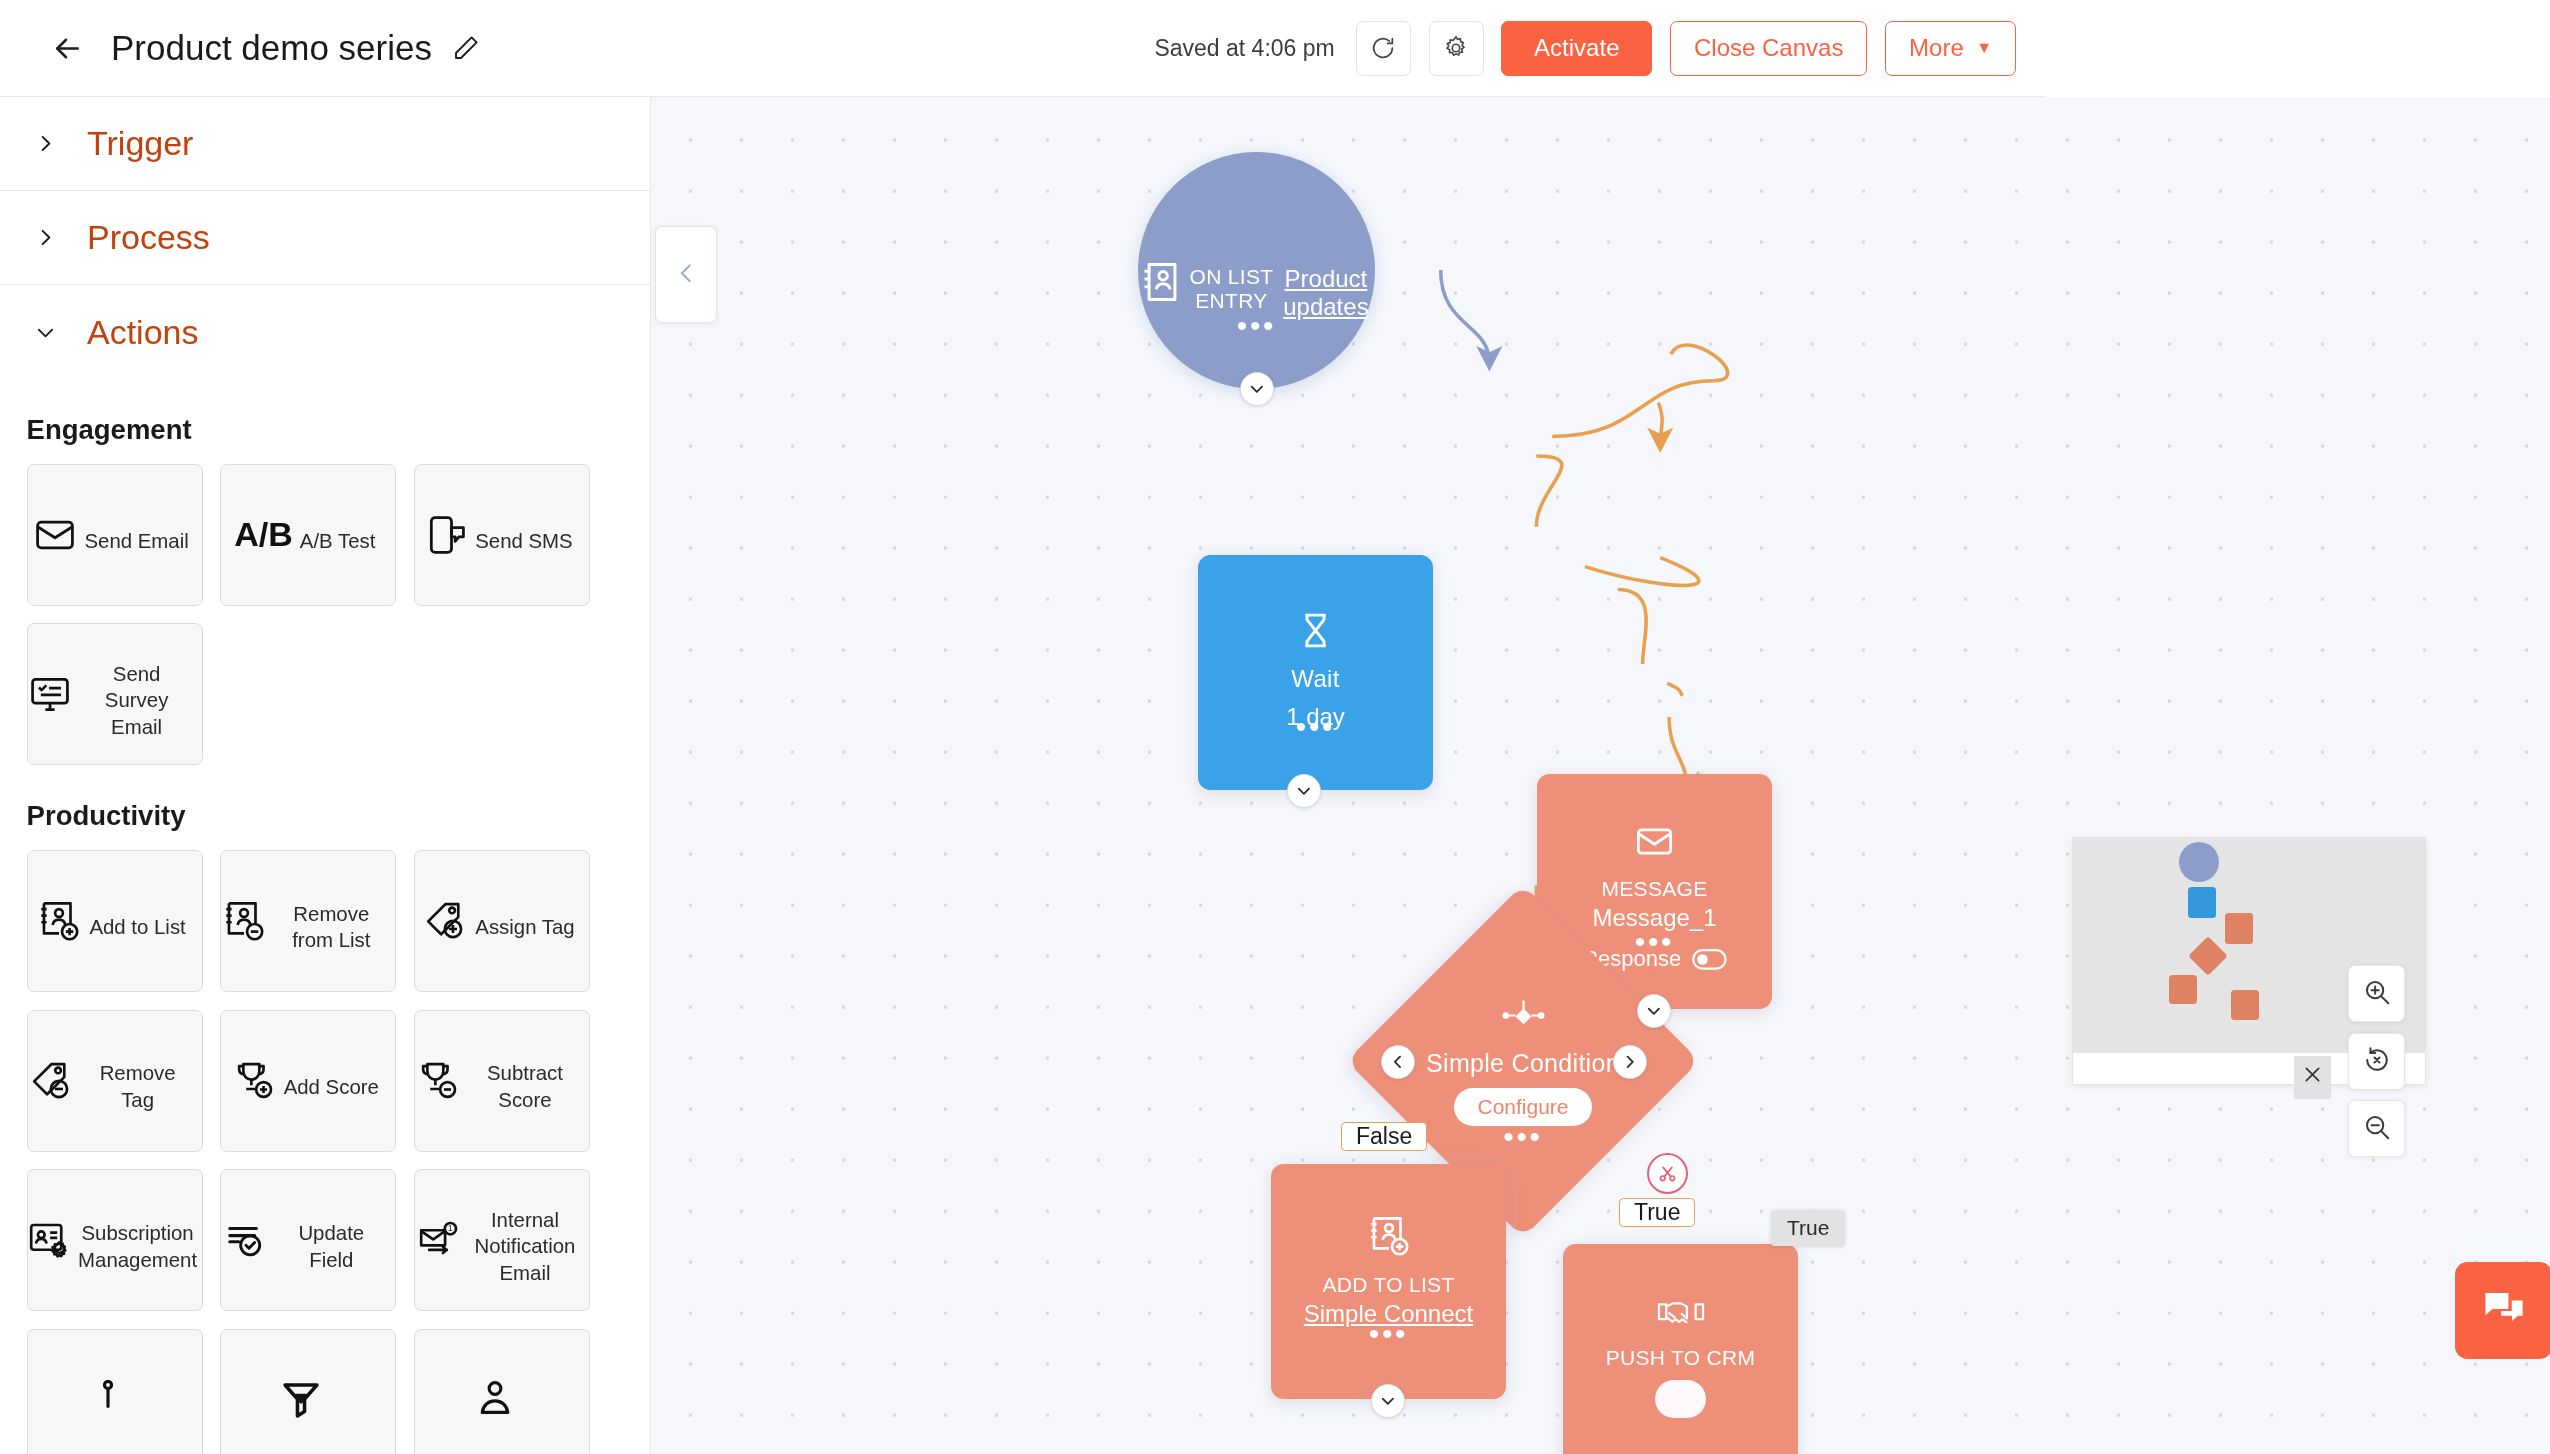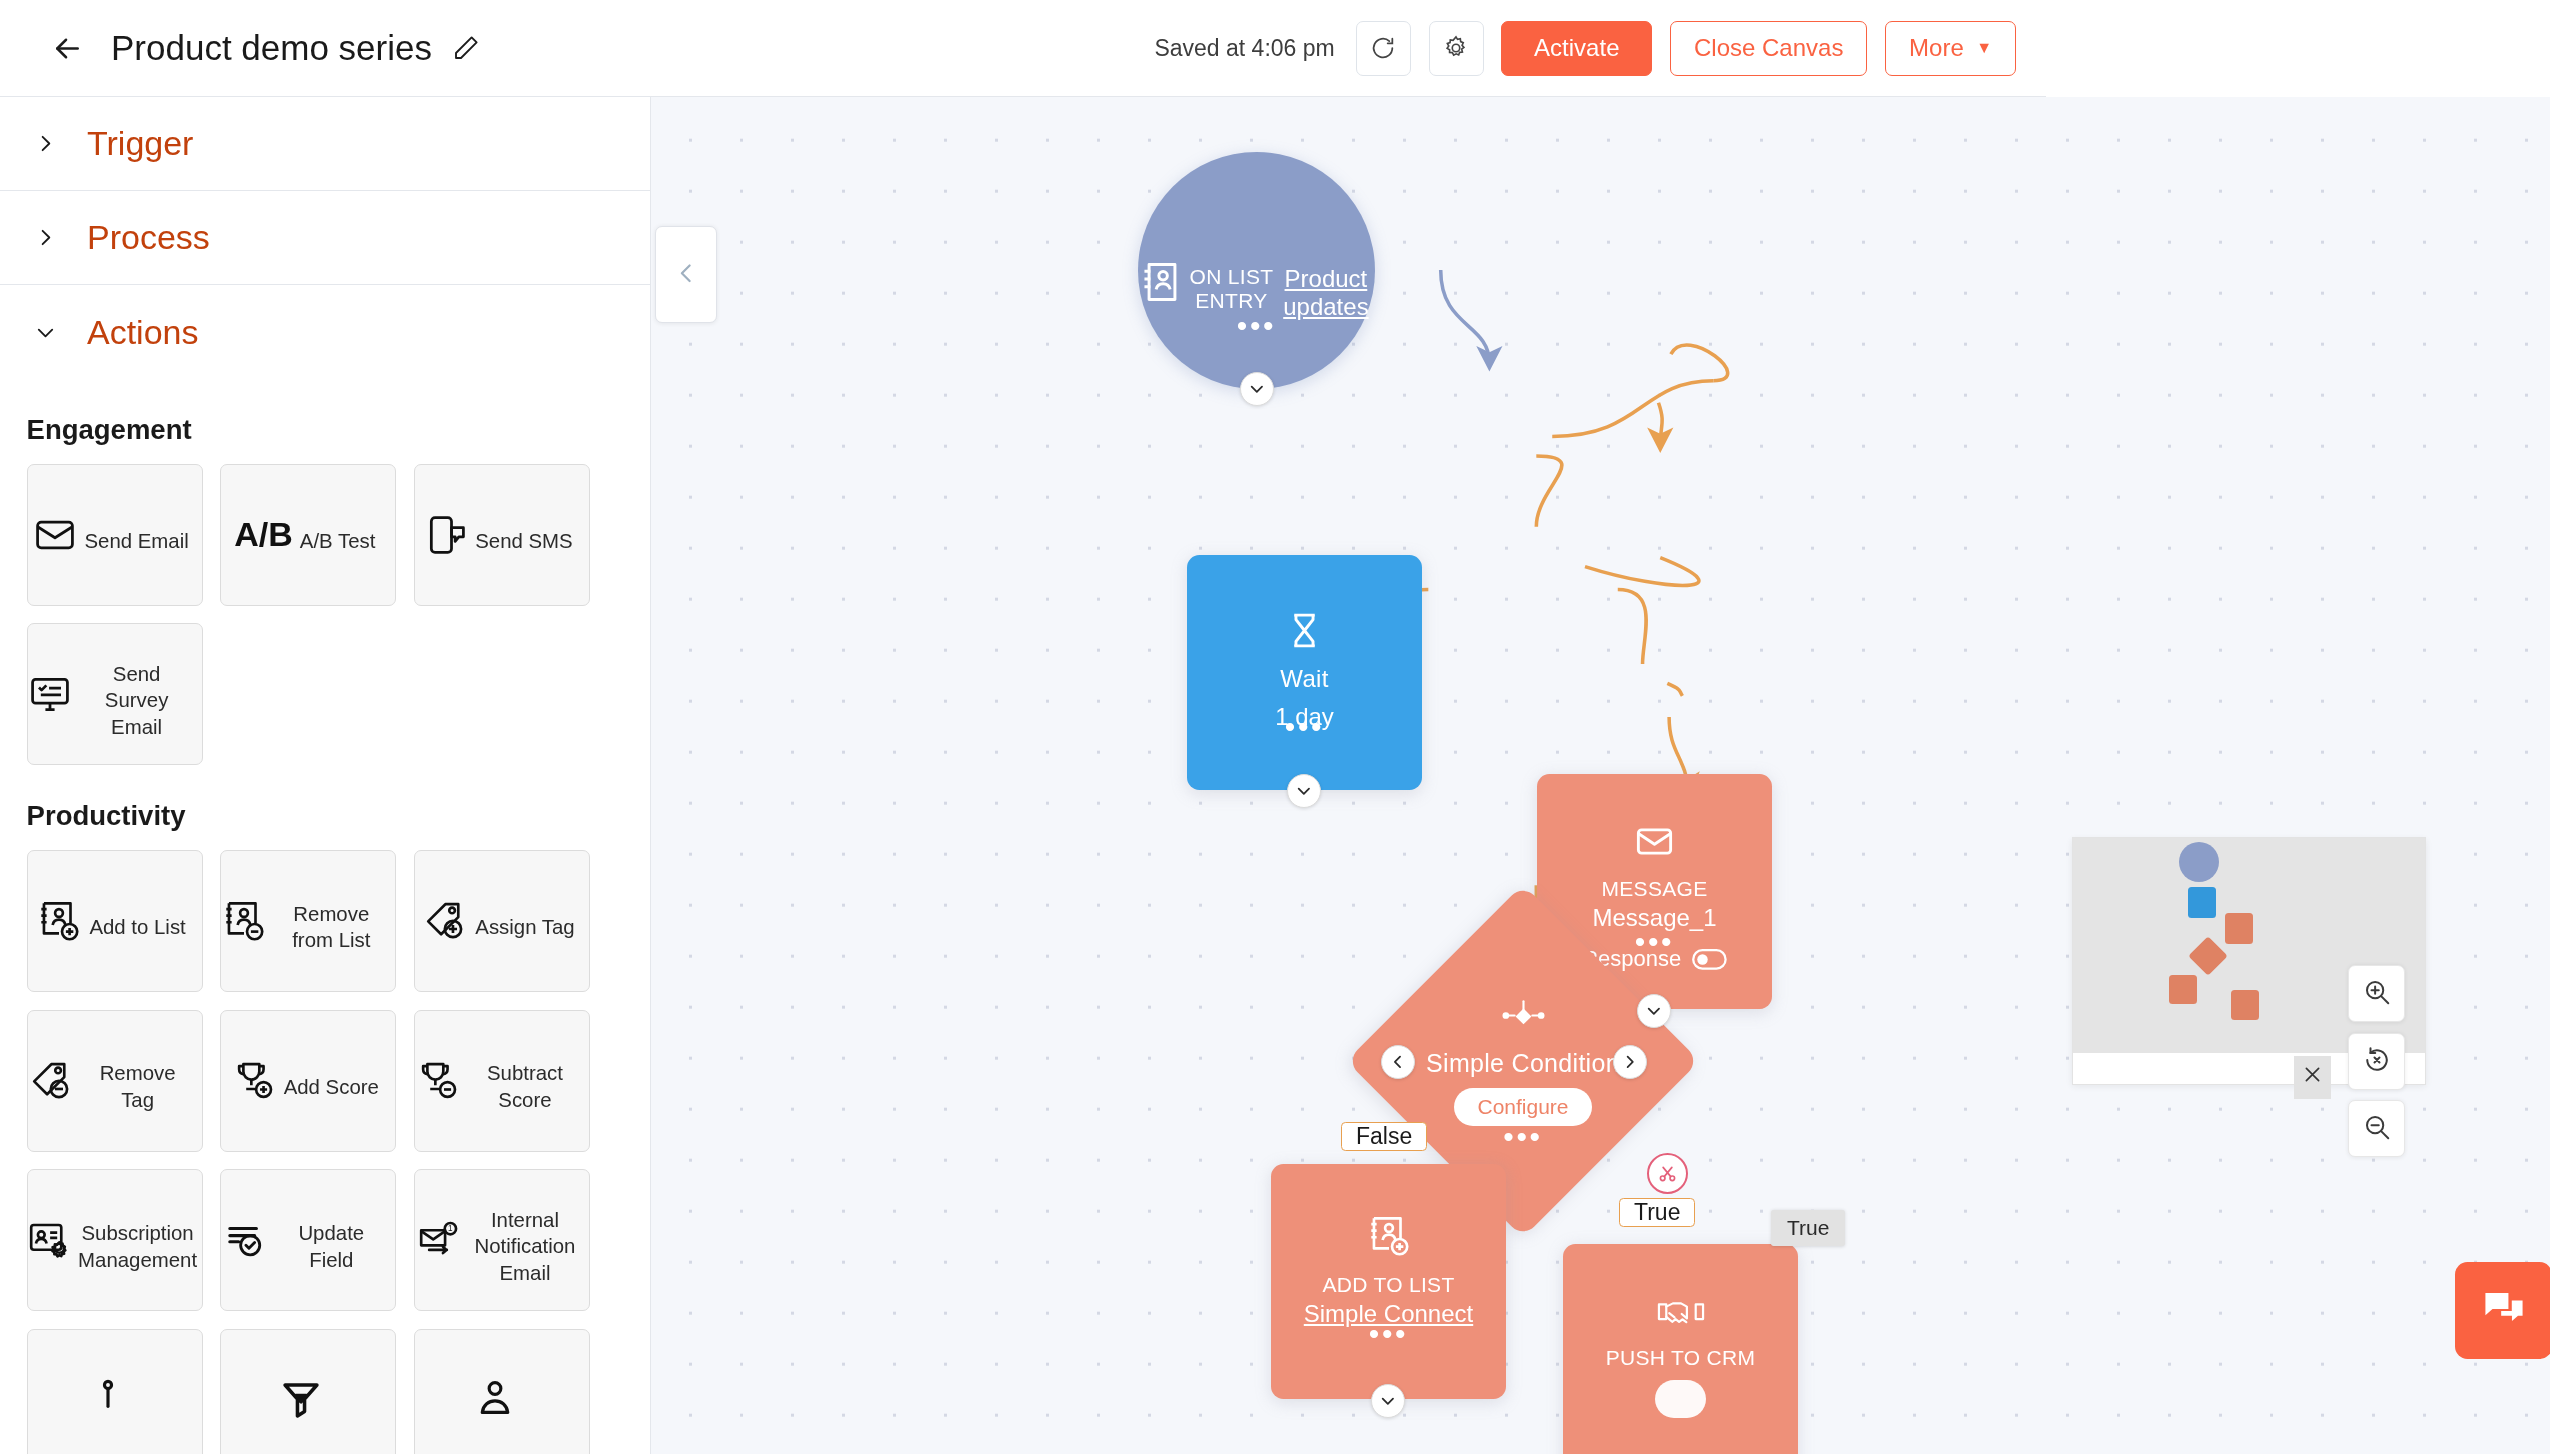--- a/index.html
+++ b/index.html
@@ -91,21 +91,21 @@
   .node-trig {
     width: 237px; height: 237px; border-radius: 50%;
     background: #8b9dc8; box-shadow: 0 3.5px 16px rgba(120,140,190,.28);
     display: flex; flex-direction: row; align-items: center;
     padding-top: 37px; cursor: pointer;
   }
   .node-box {
     border-radius: 12.4px; box-shadow: 0 3.5px 16px rgba(150,150,170,.25);
     display: flex; flex-direction: column; align-items: center; cursor: pointer;
   }
-  .node-blue { background: #3aa2e8; }
+  .node-blue { background: #3aa2e8; margin-left: 11px; }
   .node-orange { background: #ee9079; }
   .node-ico { margin-bottom: 10.6px; }
   .node-kind { font-size: 21px; letter-spacing: 0.3px; text-align: center; }
   .node-name { font-size: 24px; text-align: center; }
   .node-name.ul { text-decoration: underline; }
   .node-dots { position: absolute; left: 0; right: 0; text-align: center; font-size: 30px; line-height: 8.9px; letter-spacing: 2.7px; }
   .plug {
     position: absolute; width: 34px; height: 34px; border-radius: 50%;
     background: #fff; border: 0.9px solid #dcdcdc; box-shadow: 0 0.9px 3.5px rgba(0,0,0,.13);
     display: flex; align-items: center; justify-content: center; cursor: pointer;

